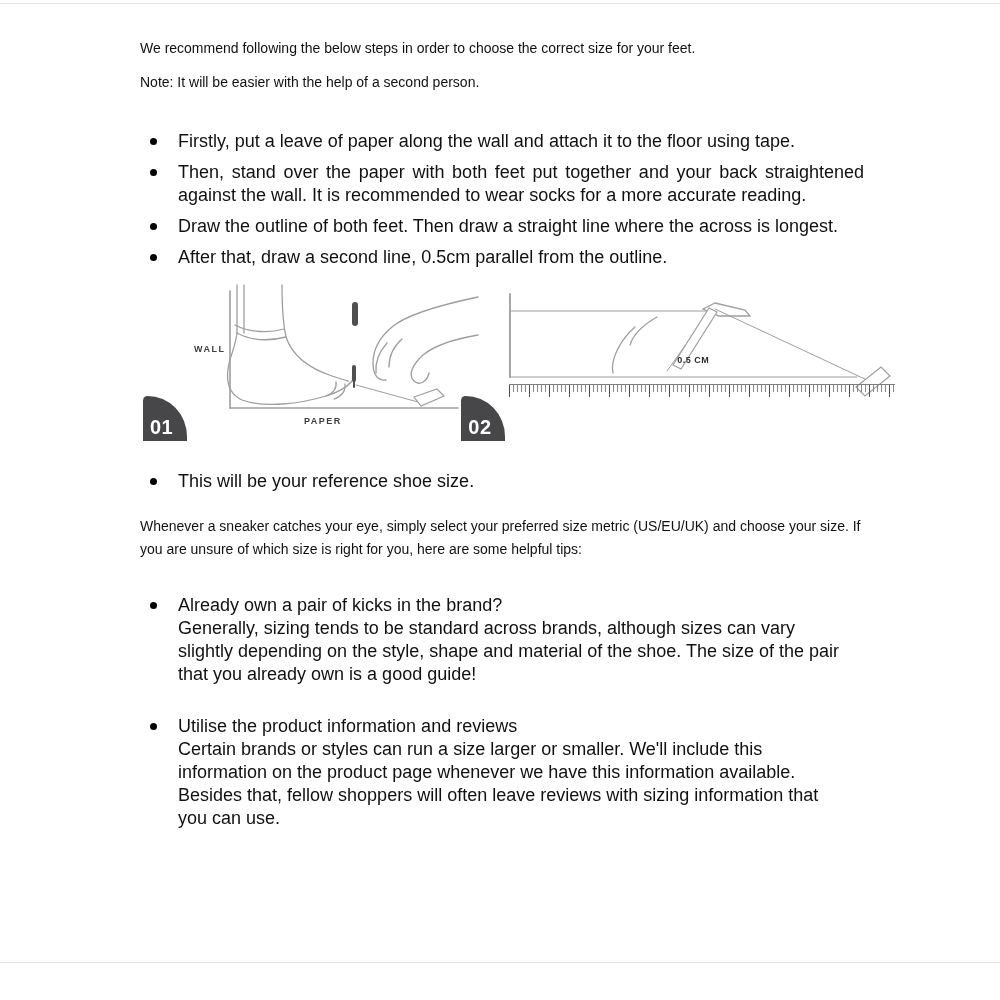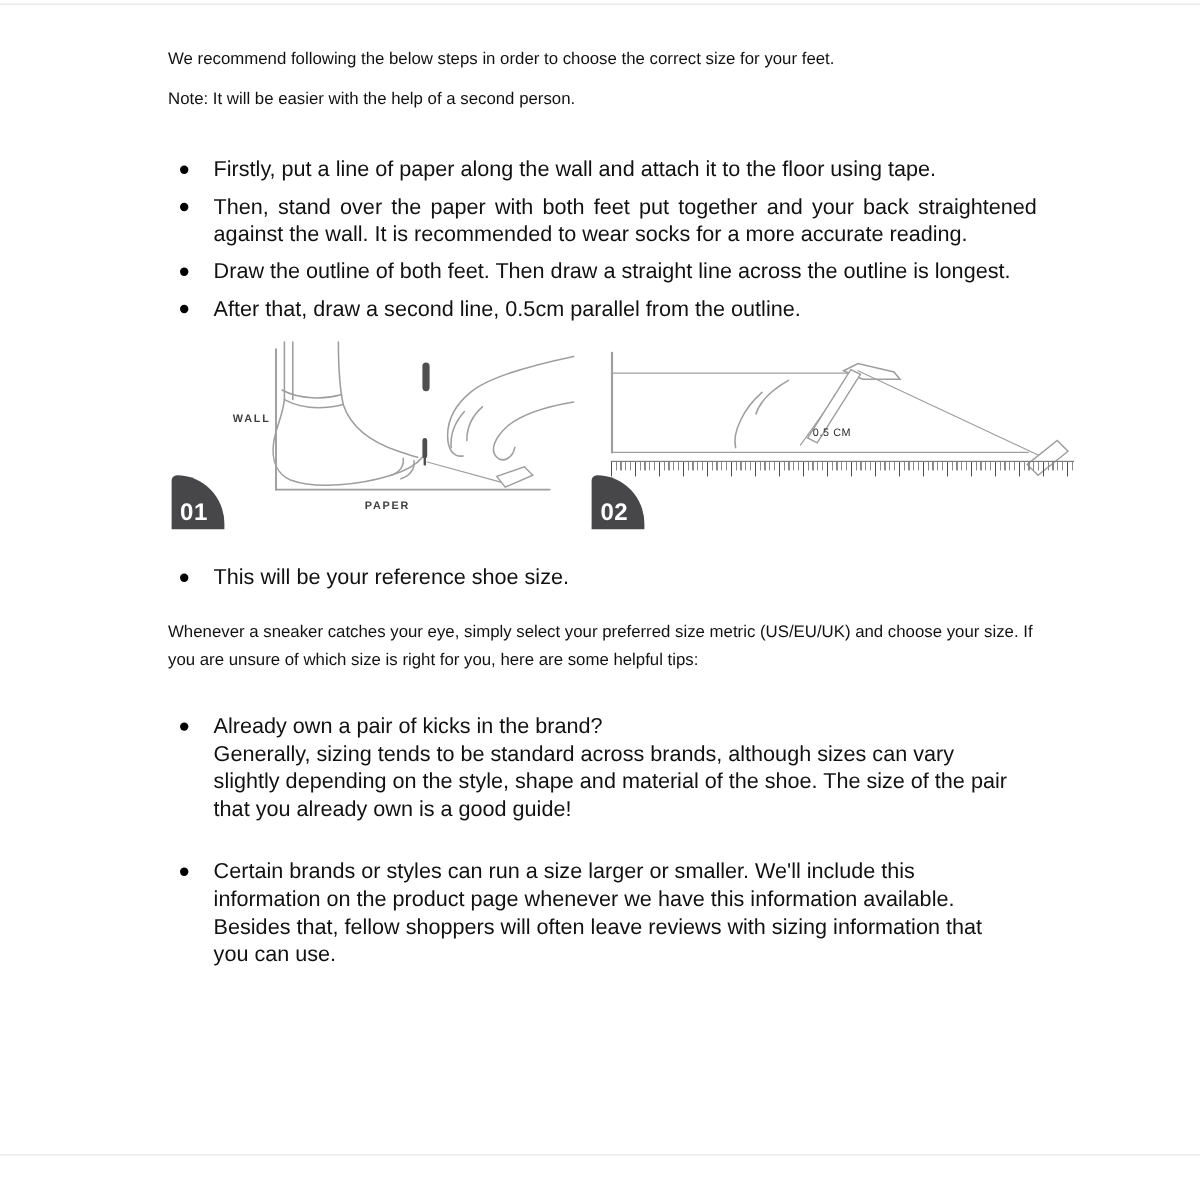--- a/index.html
+++ b/index.html
@@ -32,32 +32,32 @@
   .figures{margin-top:14px;height:165px;position:relative;display:flex;}
   .figure{position:relative;height:165px;}
   .fig1{width:340px;}
   .fig2{width:440px;}
   .figure svg{position:absolute;left:0;top:0;}
   .badge{
     position:absolute;width:44px;height:45px;background:#47474a;
     border-radius:5px 100% 0 0;
   }
   .fig1 .badge{left:3px;top:113px;}
-  .fig2 .badge{left:36px;top:113px;}
+  .fig2 .badge{left:4px;top:113px;}
   .badge span{
     position:absolute;left:7px;bottom:2px;color:#fff;font-weight:bold;
     font-size:20px;letter-spacing:.5px;
   }
   .fig-label{
     position:absolute;font-size:9px;letter-spacing:1.5px;color:#3f3f3f;
     font-weight:600;
   }
   .wall-label{left:54px;top:61px;}
   .paper-label{left:164px;top:133px;}
-  .cm-label{left:220px;top:72px;letter-spacing:.5px;font-weight:400;color:#2b2b2b;}
+  .cm-label{left:220px;top:72px;letter-spacing:.5px;font-weight:700;color:#2b2b2b;}
   .ruler{
     position:absolute;left:52px;top:101px;width:386px;height:14px;
     border-top:1px solid #7d7d7d;
     background:
       repeating-linear-gradient(to right,#4f4f4f 0 1px,transparent 1px 20px) top left / 100% 12px no-repeat,
       repeating-linear-gradient(to right,#8a8a8a 0 1px,transparent 1px 4px) top left / 100% 7px no-repeat;
   }
 
   .tips-intro{margin-top:22px;line-height:23px;}
   .tips{margin-top:33px;}
@@ -70,23 +70,23 @@
 
 <div class="hairline top"></div>
 <div class="hairline bottom"></div>
 
 <div class="content">
 
   <p>We recommend following the below steps in order to choose the correct size for your feet.</p>
   <p class="note">Note: It will be easier with the help of a second person.</p>
 
   <ul class="steps">
-    <li>Firstly, put a line of paper along the wall and attach it to the floor using tape.</li>
+    <li>Firstly, put a leave of paper along the wall and attach it to the floor using tape.</li>
     <li>Then, stand over the paper with both feet put together and your back straightened against the wall. It is recommended to wear socks for a more accurate reading.</li>
-    <li>Draw the outline of both feet. Then draw a straight line across the outline is longest.</li>
+    <li>Draw the outline of both feet. Then draw a straight line where the across is longest.</li>
     <li>After that, draw a second line, 0.5cm parallel from the outline.</li>
   </ul>
 
   <div class="figures">
 
     <div class="figure fig1">
       <svg width="340" height="165" viewBox="0 0 340 165">
         <g fill="none" stroke="#9e9e9e" stroke-width="1.3" stroke-linecap="round">
 
           <path d="M90,8 V125" stroke-width="1.6"></path>
@@ -166,17 +166,18 @@
   </ul>
 
   <p class="tips-intro">Whenever a sneaker catches your eye, simply select your preferred size metric (US/EU/UK) and choose your size. If you are unsure of which size is right for you, here are some helpful tips:</p>
 
   <ul class="tips">
     <li>
       <span class="tip-title">Already own a pair of kicks in the brand?</span>
       <span class="tip-body">Generally, sizing tends to be standard across brands, although sizes can vary slightly depending on the style, shape and material of the shoe. The size of the pair that you already own is a good guide!</span>
     </li>
     <li>
+      <span class="tip-title">Utilise the product information and reviews</span>
       <span class="tip-body">Certain brands or styles can run a size larger or smaller. We'll include this information on the product page whenever we have this information available. Besides that, fellow shoppers will often leave reviews with sizing information that you can use.</span>
     </li>
   </ul>
 
 </div>
 
 </body></html>

